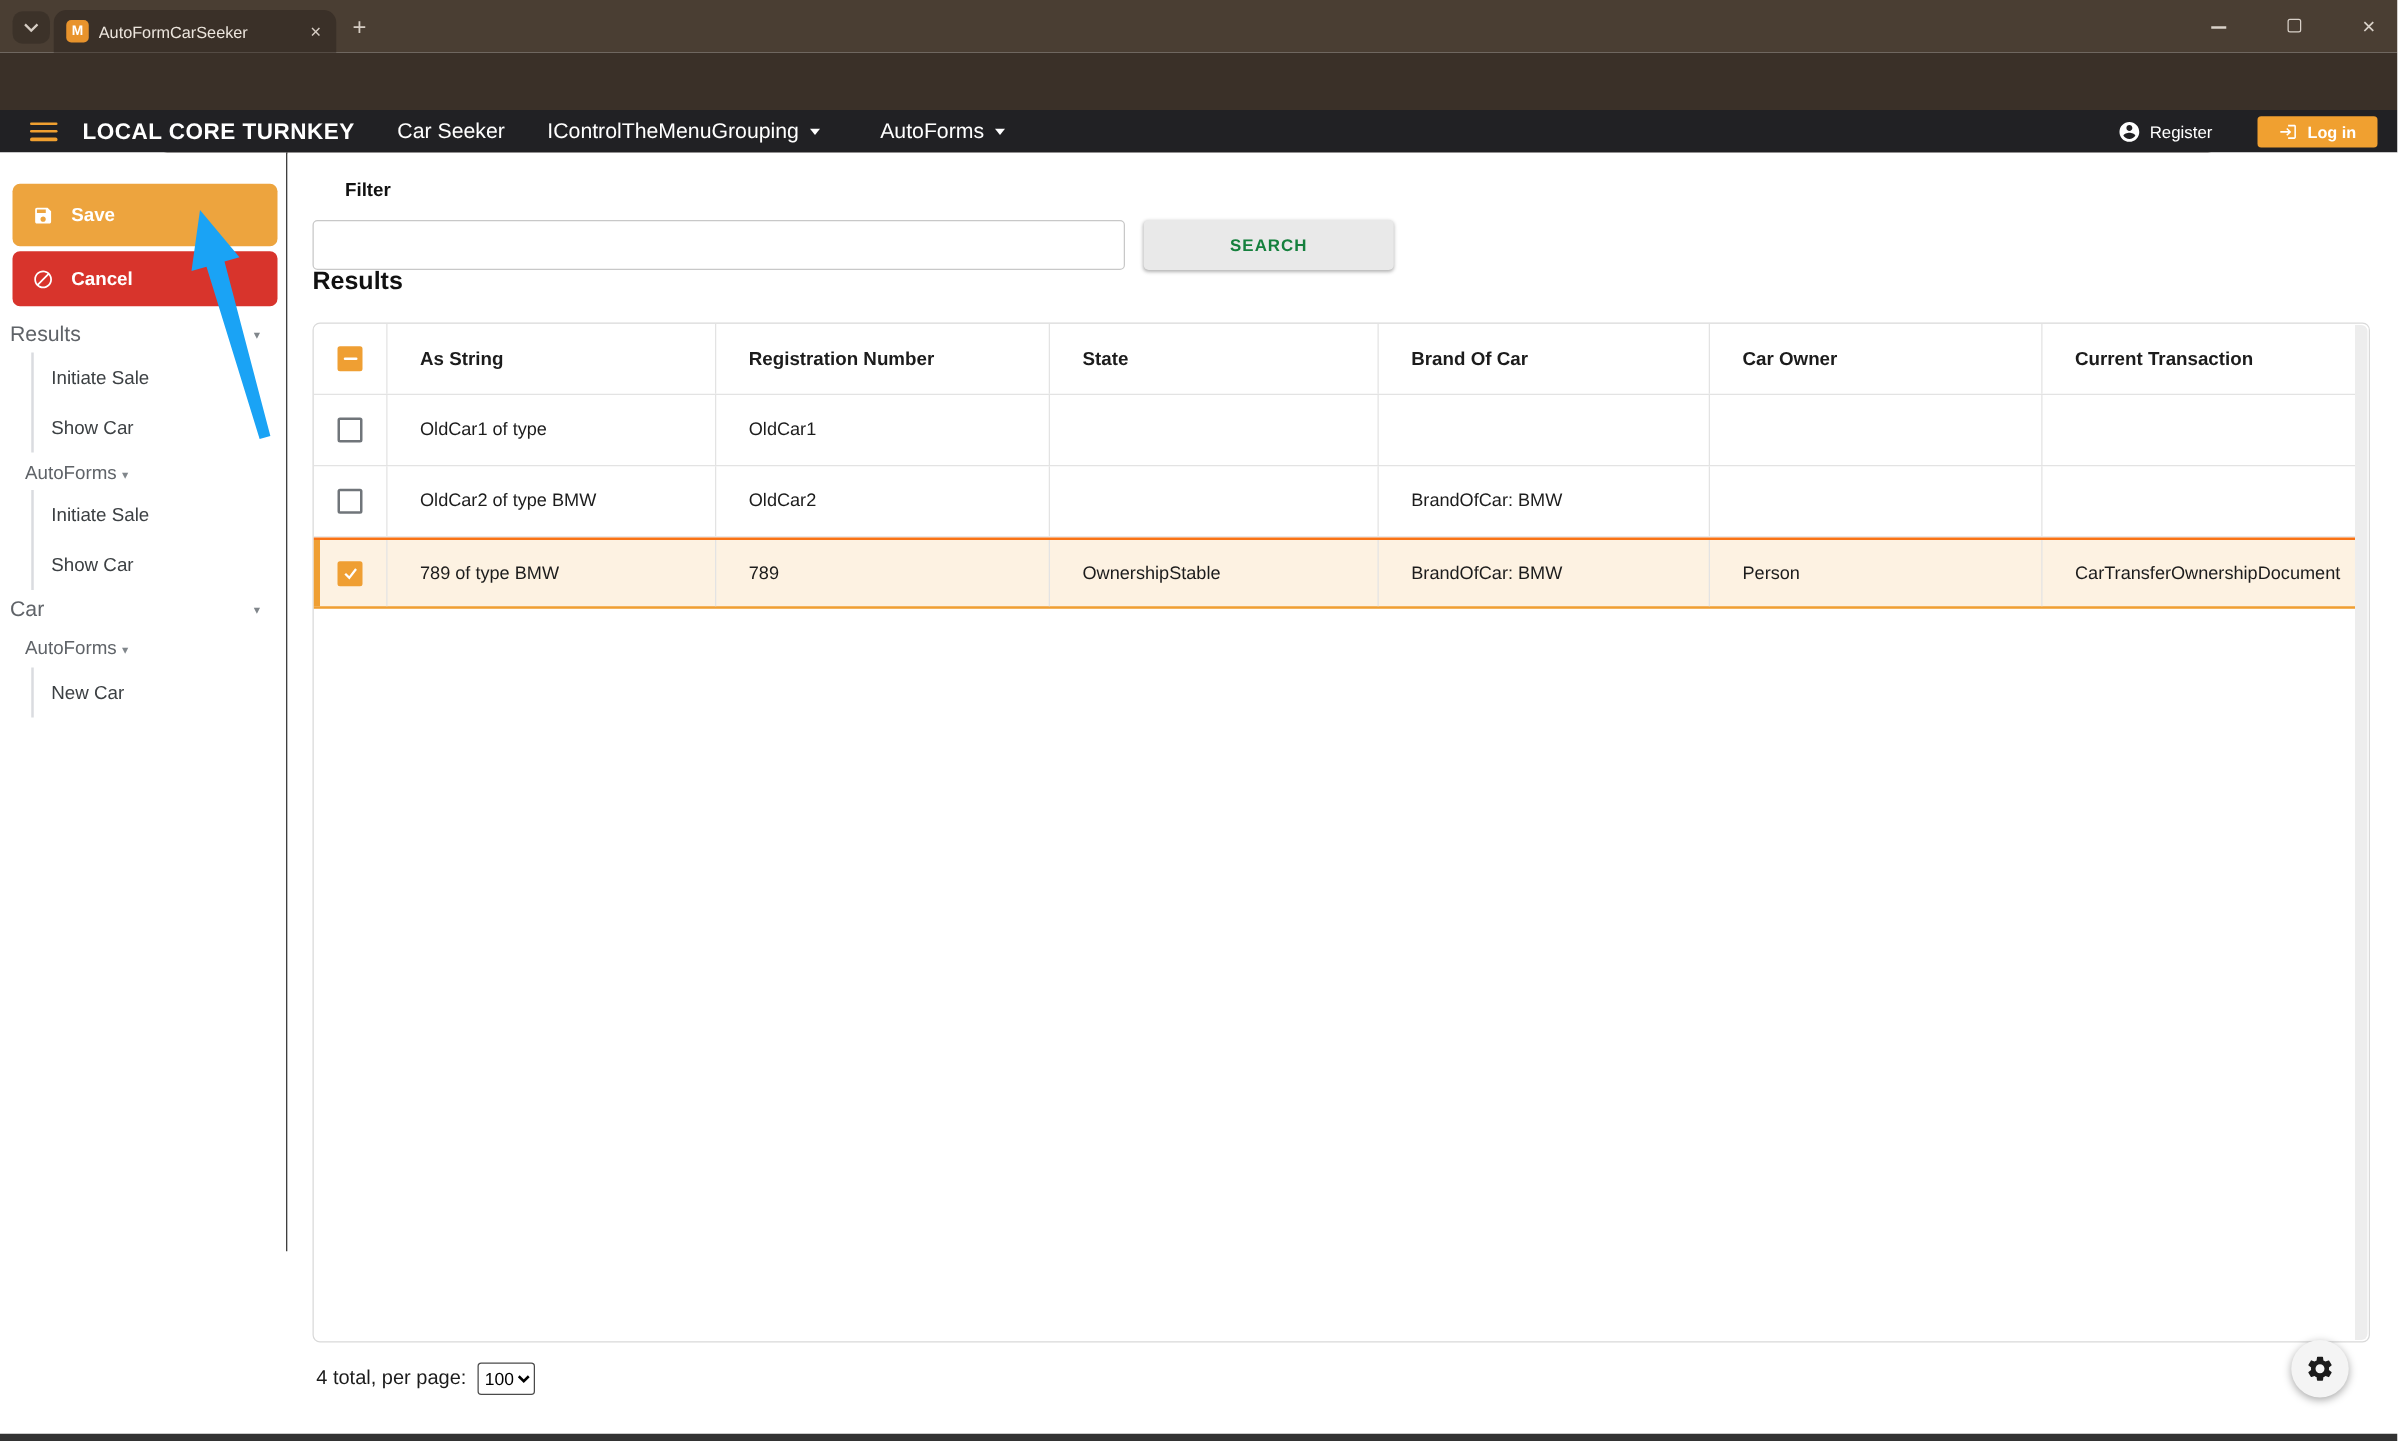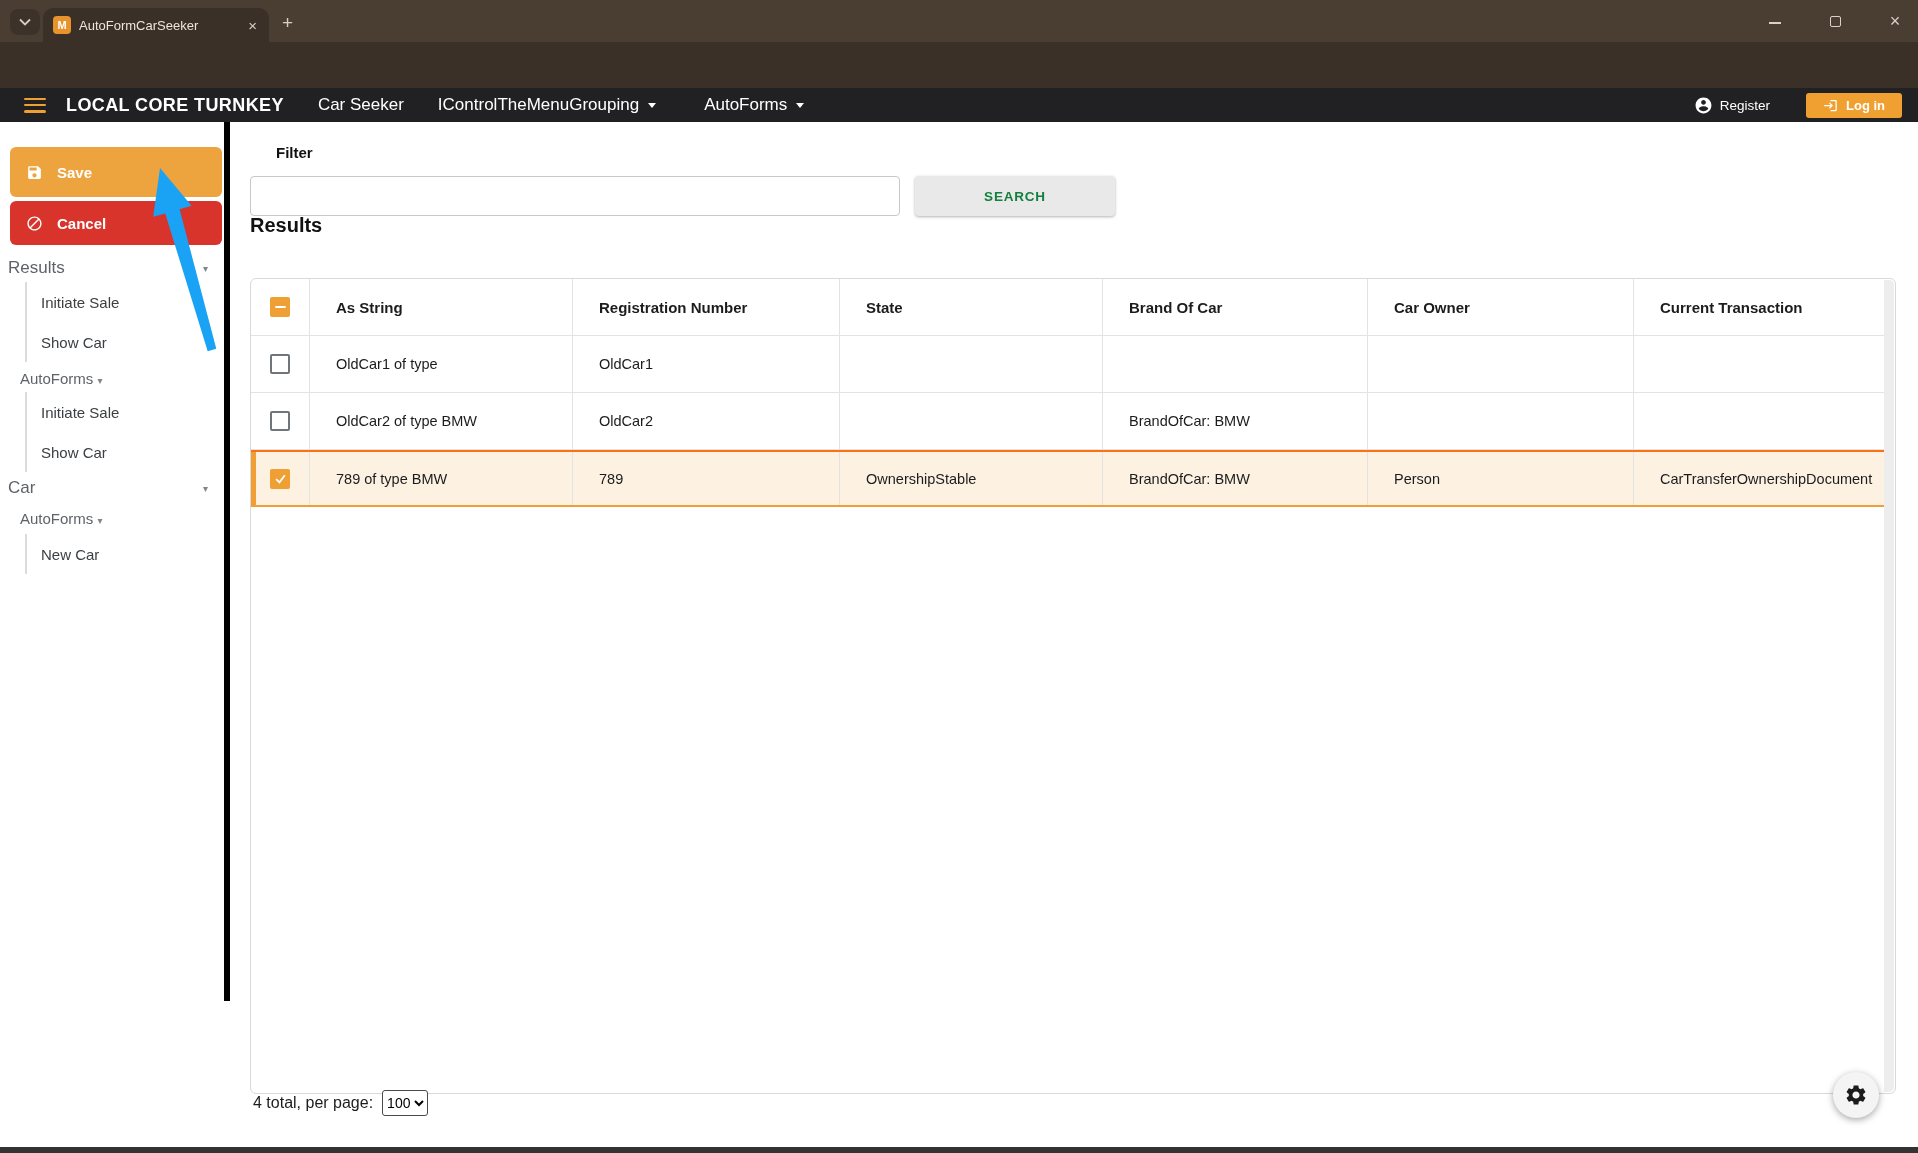--- a/index.html
+++ b/index.html
@@ -35,52 +35,52 @@
   .hamburger { margin-left:24px; width:22px; height:15px; display:flex; flex-direction:column; justify-content:space-between; cursor:pointer; }
   .hamburger i { height:2.6px; background:#f0a030; border-radius:2px; }
   .brand { margin-left:20px; font-size:18px; font-weight:bold; letter-spacing:.4px; cursor:pointer; }
   .navitem { margin-left:34px; font-size:17px; display:flex; align-items:center; cursor:pointer; }
   .caret-down { width:0; height:0; border-left:4px solid transparent; border-right:4px solid transparent; border-top:5px solid #fff; margin-left:9px; }
   .appbar-right { margin-left:auto; display:flex; align-items:center; margin-right:16px; }
   .register { display:flex; align-items:center; gap:7px; font-size:13.5px; cursor:pointer; }
   .login-btn { margin-left:36px; width:96px; height:25px; background:#f0a030; border-radius:3px; display:flex; align-items:center; justify-content:center; gap:8px; font-size:13px; font-weight:bold; color:#fff; cursor:pointer; }
 
   
-  .sidebar { position:absolute; left:0; top:122px; width:230px; height:879px; background:#fff; border-right:6px solid #000000; }
+  .sidebar { position:absolute; left:0; top:122px; width:230px; height:879px; background:#fff; border-right:1px solid #000000; }
   .side-btn { position:absolute; left:10px; width:212px; border-radius:6px; display:flex; align-items:center; color:#fff; font-weight:bold; font-size:15px; cursor:pointer; }
   .save-btn { top:25px; height:50px; background:#eda43e; }
   .cancel-btn { top:79px; height:44px; background:#d8342c; }
   .side-btn svg { margin:0 14px 0 16px; }
   .sec-title { position:absolute; left:8px; width:210px; font-size:17px; color:#5f6368; display:flex; align-items:center; justify-content:space-between; cursor:pointer; }
   .sub-title { position:absolute; left:20px; font-size:15px; color:#5f6368; cursor:pointer; }
   .side-caret { font-size:10px; color:#80868b; }
   .side-group { position:absolute; left:25px; border-left:2px solid #dadce0; padding-left:14px; width:190px; }
   .side-item { height:40px; display:flex; align-items:center; font-size:15px; color:#3c4043; cursor:pointer; }
 
   
   .main { position:absolute; left:230px; top:122px; width:1688px; height:1025px; background:#fff; }
   .filter-label { position:absolute; left:46px; top:22px; font-size:15px; font-weight:bold; color:#111; }
   .filter-input { position:absolute; left:20px; top:54px; width:650px; height:40px; border:1px solid #c8c8c8; border-radius:4px; font-size:15px; padding:0 12px; font-family:"Liberation Sans",sans-serif; outline:none; }
   .search-btn { position:absolute; left:685px; top:54px; width:200px; height:40px; background:#e9e9e9; border:none; border-radius:4px; font-size:13.5px; font-weight:bold; letter-spacing:.8px; color:#15803d; box-shadow:0 1px 3px rgba(0,0,0,.3); cursor:pointer; font-family:"Liberation Sans",sans-serif; }
   .results-h { position:absolute; left:20px; top:92px; font-size:20px; font-weight:bold; color:#111; }
-  .table-box { position:absolute; left:20px; top:136px; width:1646px; height:816px; border:1px solid #d9d9d9; border-radius:6px; background:#fff;margin-top:20px; }
+  .table-box { position:absolute; left:20px; top:136px; width:1646px; height:816px; border:1px solid #d9d9d9; border-radius:6px; background:#fff; }
   .vscroll { position:absolute; right:1px; top:1px; bottom:1px; width:10px; background:#ededed; border-radius:0 5px 5px 0; cursor:pointer; }
   .trow { display:grid; grid-template-columns:59px 263px 267px 263px 265px 266px 1fr; width:calc(100% - 11px); height:57px; border-bottom:1px solid #e3e3e3; }
   .thead { font-weight:bold; }
   .tcell { display:flex; align-items:center; padding-left:26px; font-size:14.5px; color:#1c1c1c; border-right:1px solid #e3e3e3; overflow:hidden; white-space:nowrap; }
   .thead .tcell { font-size:15px; }
   .tcell:last-child { border-right:none; }
   .cb-cell { justify-content:center; padding-left:0; }
   .cbx { width:20px; height:20px; border:2px solid #70757a; border-radius:2px; background:#fff; display:flex; align-items:center; justify-content:center; cursor:pointer; }
   .cbx.orange { background:#ef9f33; border-color:#ef9f33; }
   .ind-bar { width:11px; height:2.6px; background:#fff; border-radius:1px; }
   .trow.selected { position:relative; background:#fdf2e2; border-top:2px solid #f97316; border-bottom:2px solid #ef9f33; }
   .sel-bar { position:absolute; left:0; top:0; bottom:0; width:5px; background:#ef9f33; }
   .tfooter { position:absolute; left:23px; top:968px; display:flex; align-items:center; gap:9px; font-size:16px; color:#1c1c1c; }
-  .pp-select { font-size:14px; height:26px; border:1px solid #4a4a4a; border-radius:3px; background:#fff; font-family:"Liberation Sans",sans-serif; }
+  .pp-select { font-size:14px; height:26px; border:1px solid #4a4a4a; border-radius:3px; background:#fff; font-family:"Liberation Sans",sans-serif;text-align:right; }
   .fab { position:absolute; left:1833px; top:1072px; width:46px; height:46px; border-radius:50%; background:#f4f4f4; box-shadow:0 2px 7px rgba(0,0,0,.35); display:flex; align-items:center; justify-content:center; cursor:pointer; z-index:20; }
   .bottom-strip { position:absolute; left:0; top:1147px; width:1918px; height:6px; background:#333; }
   .arrow-overlay { position:absolute; left:0; top:0; width:1918px; height:1153px; pointer-events:none; z-index:40; }
 </style>
 </head>
 <body>
 
 <div class="screen">
 
   <div class="tabstrip">

